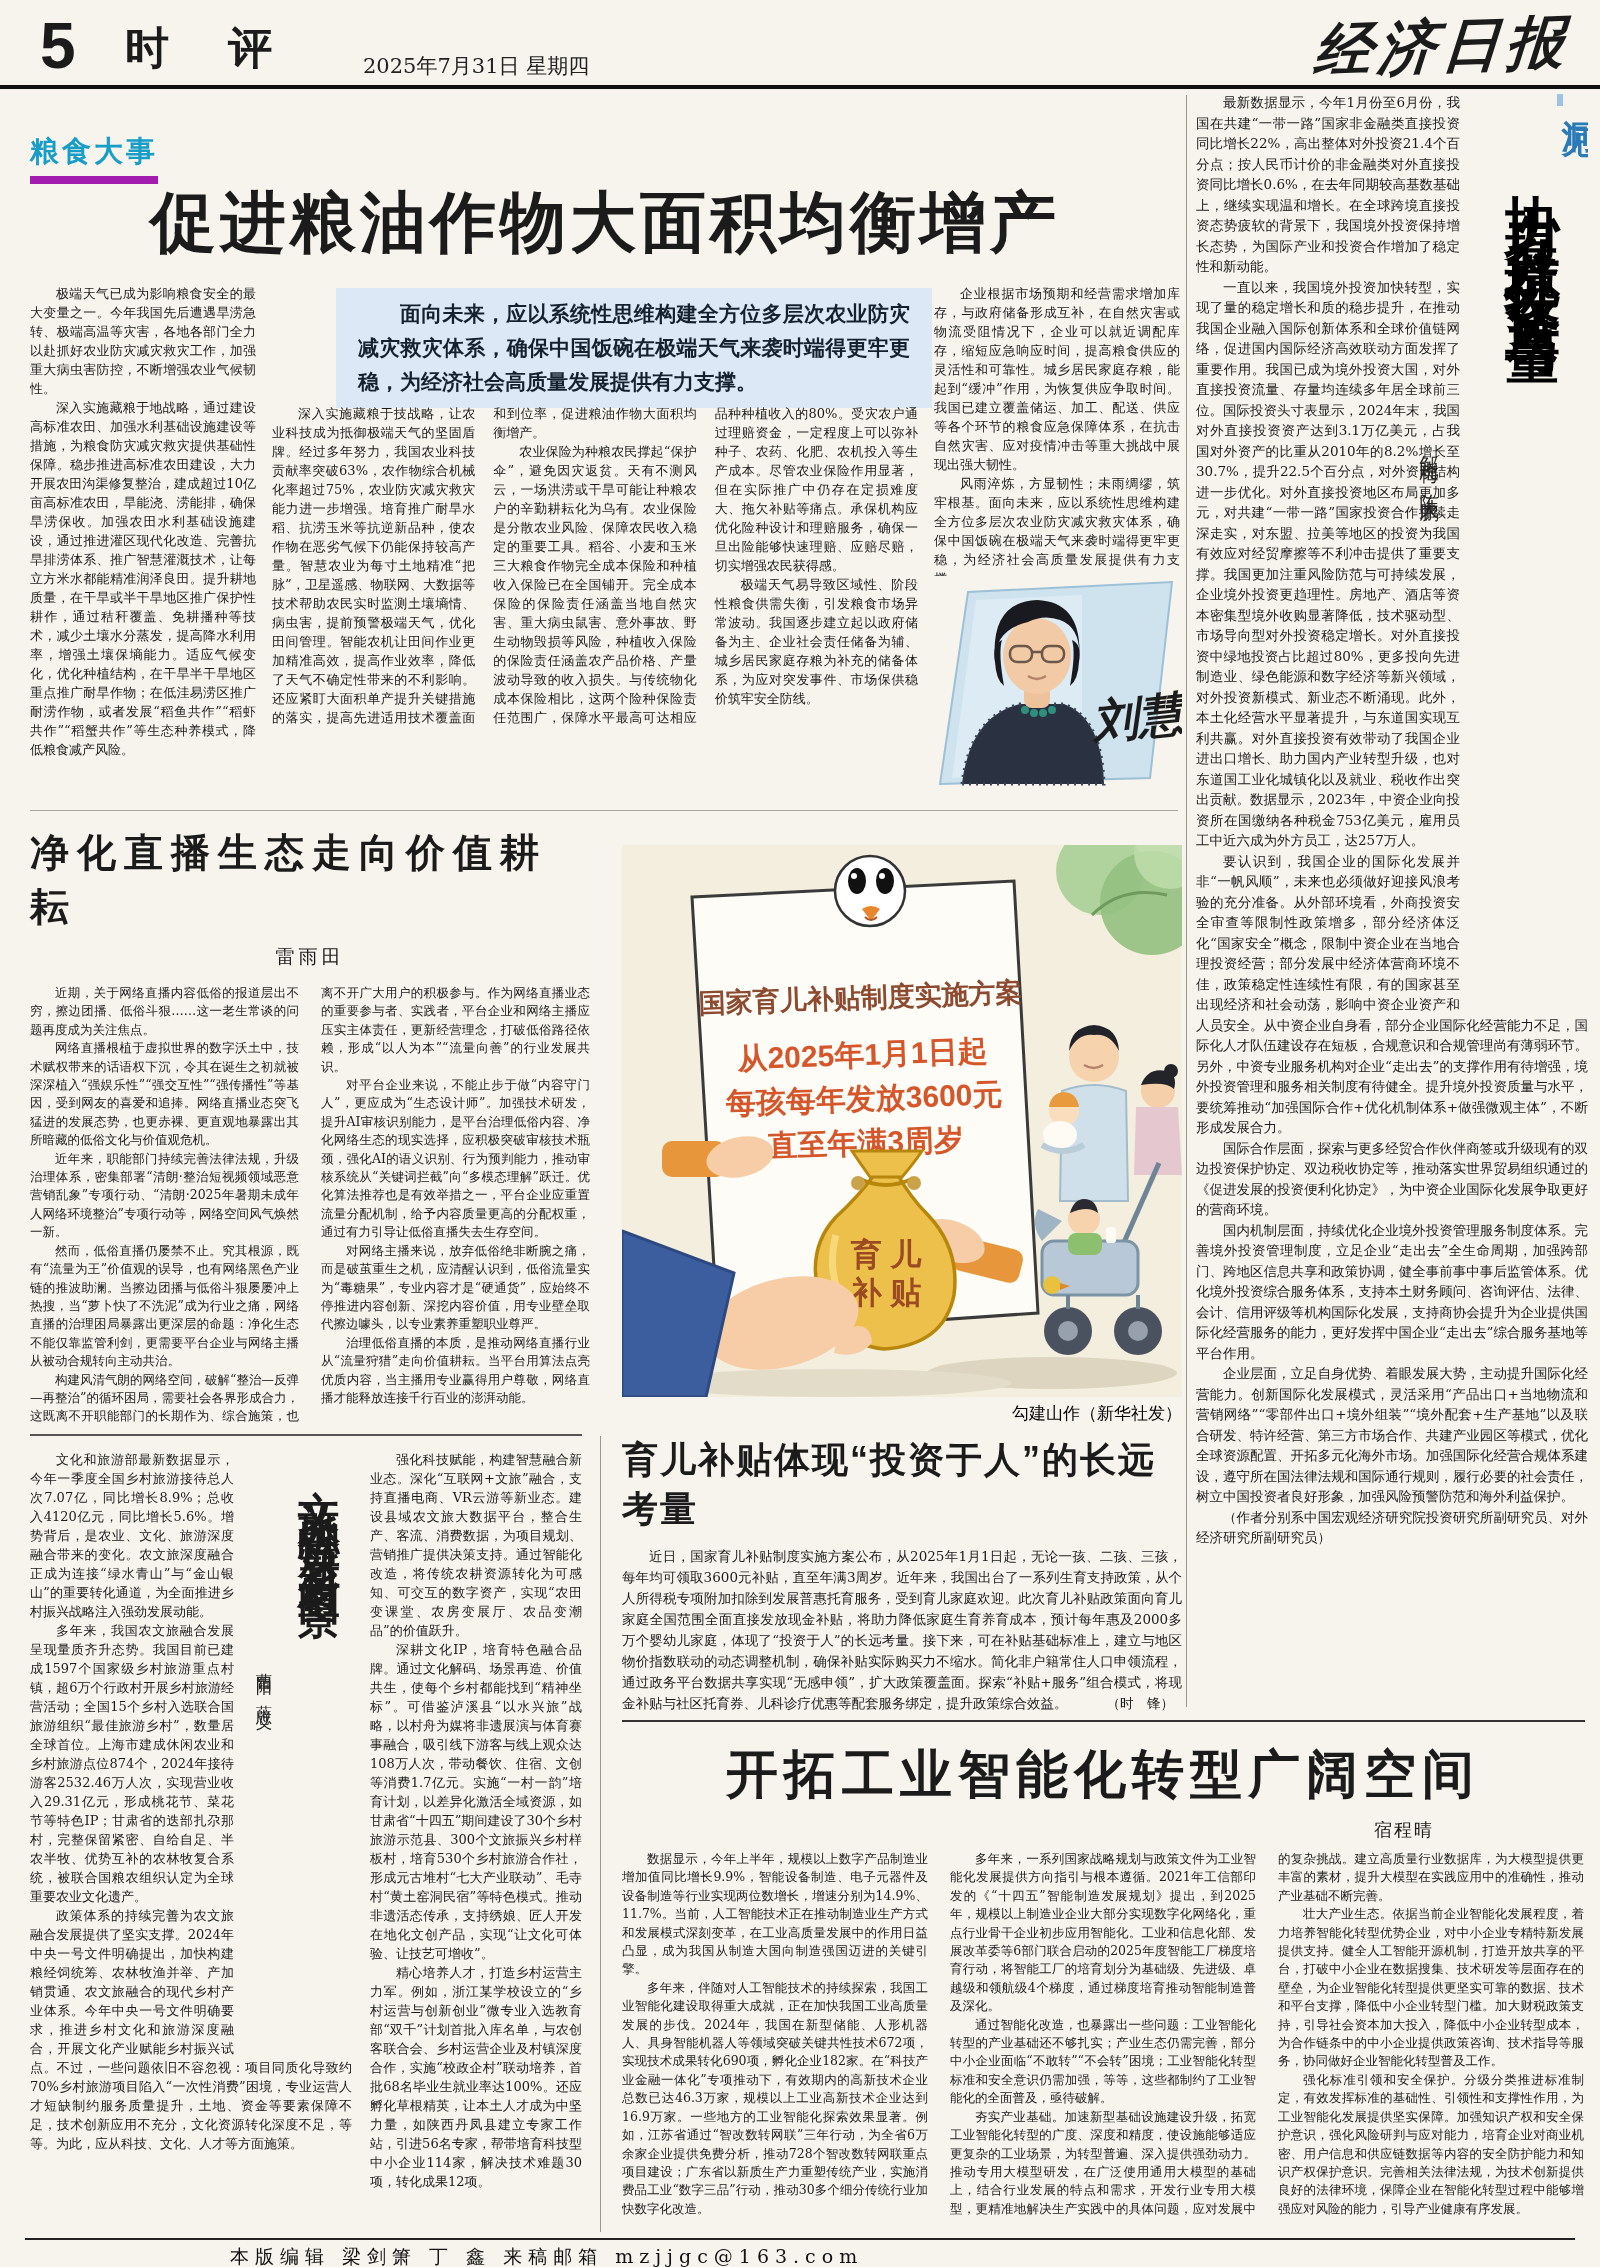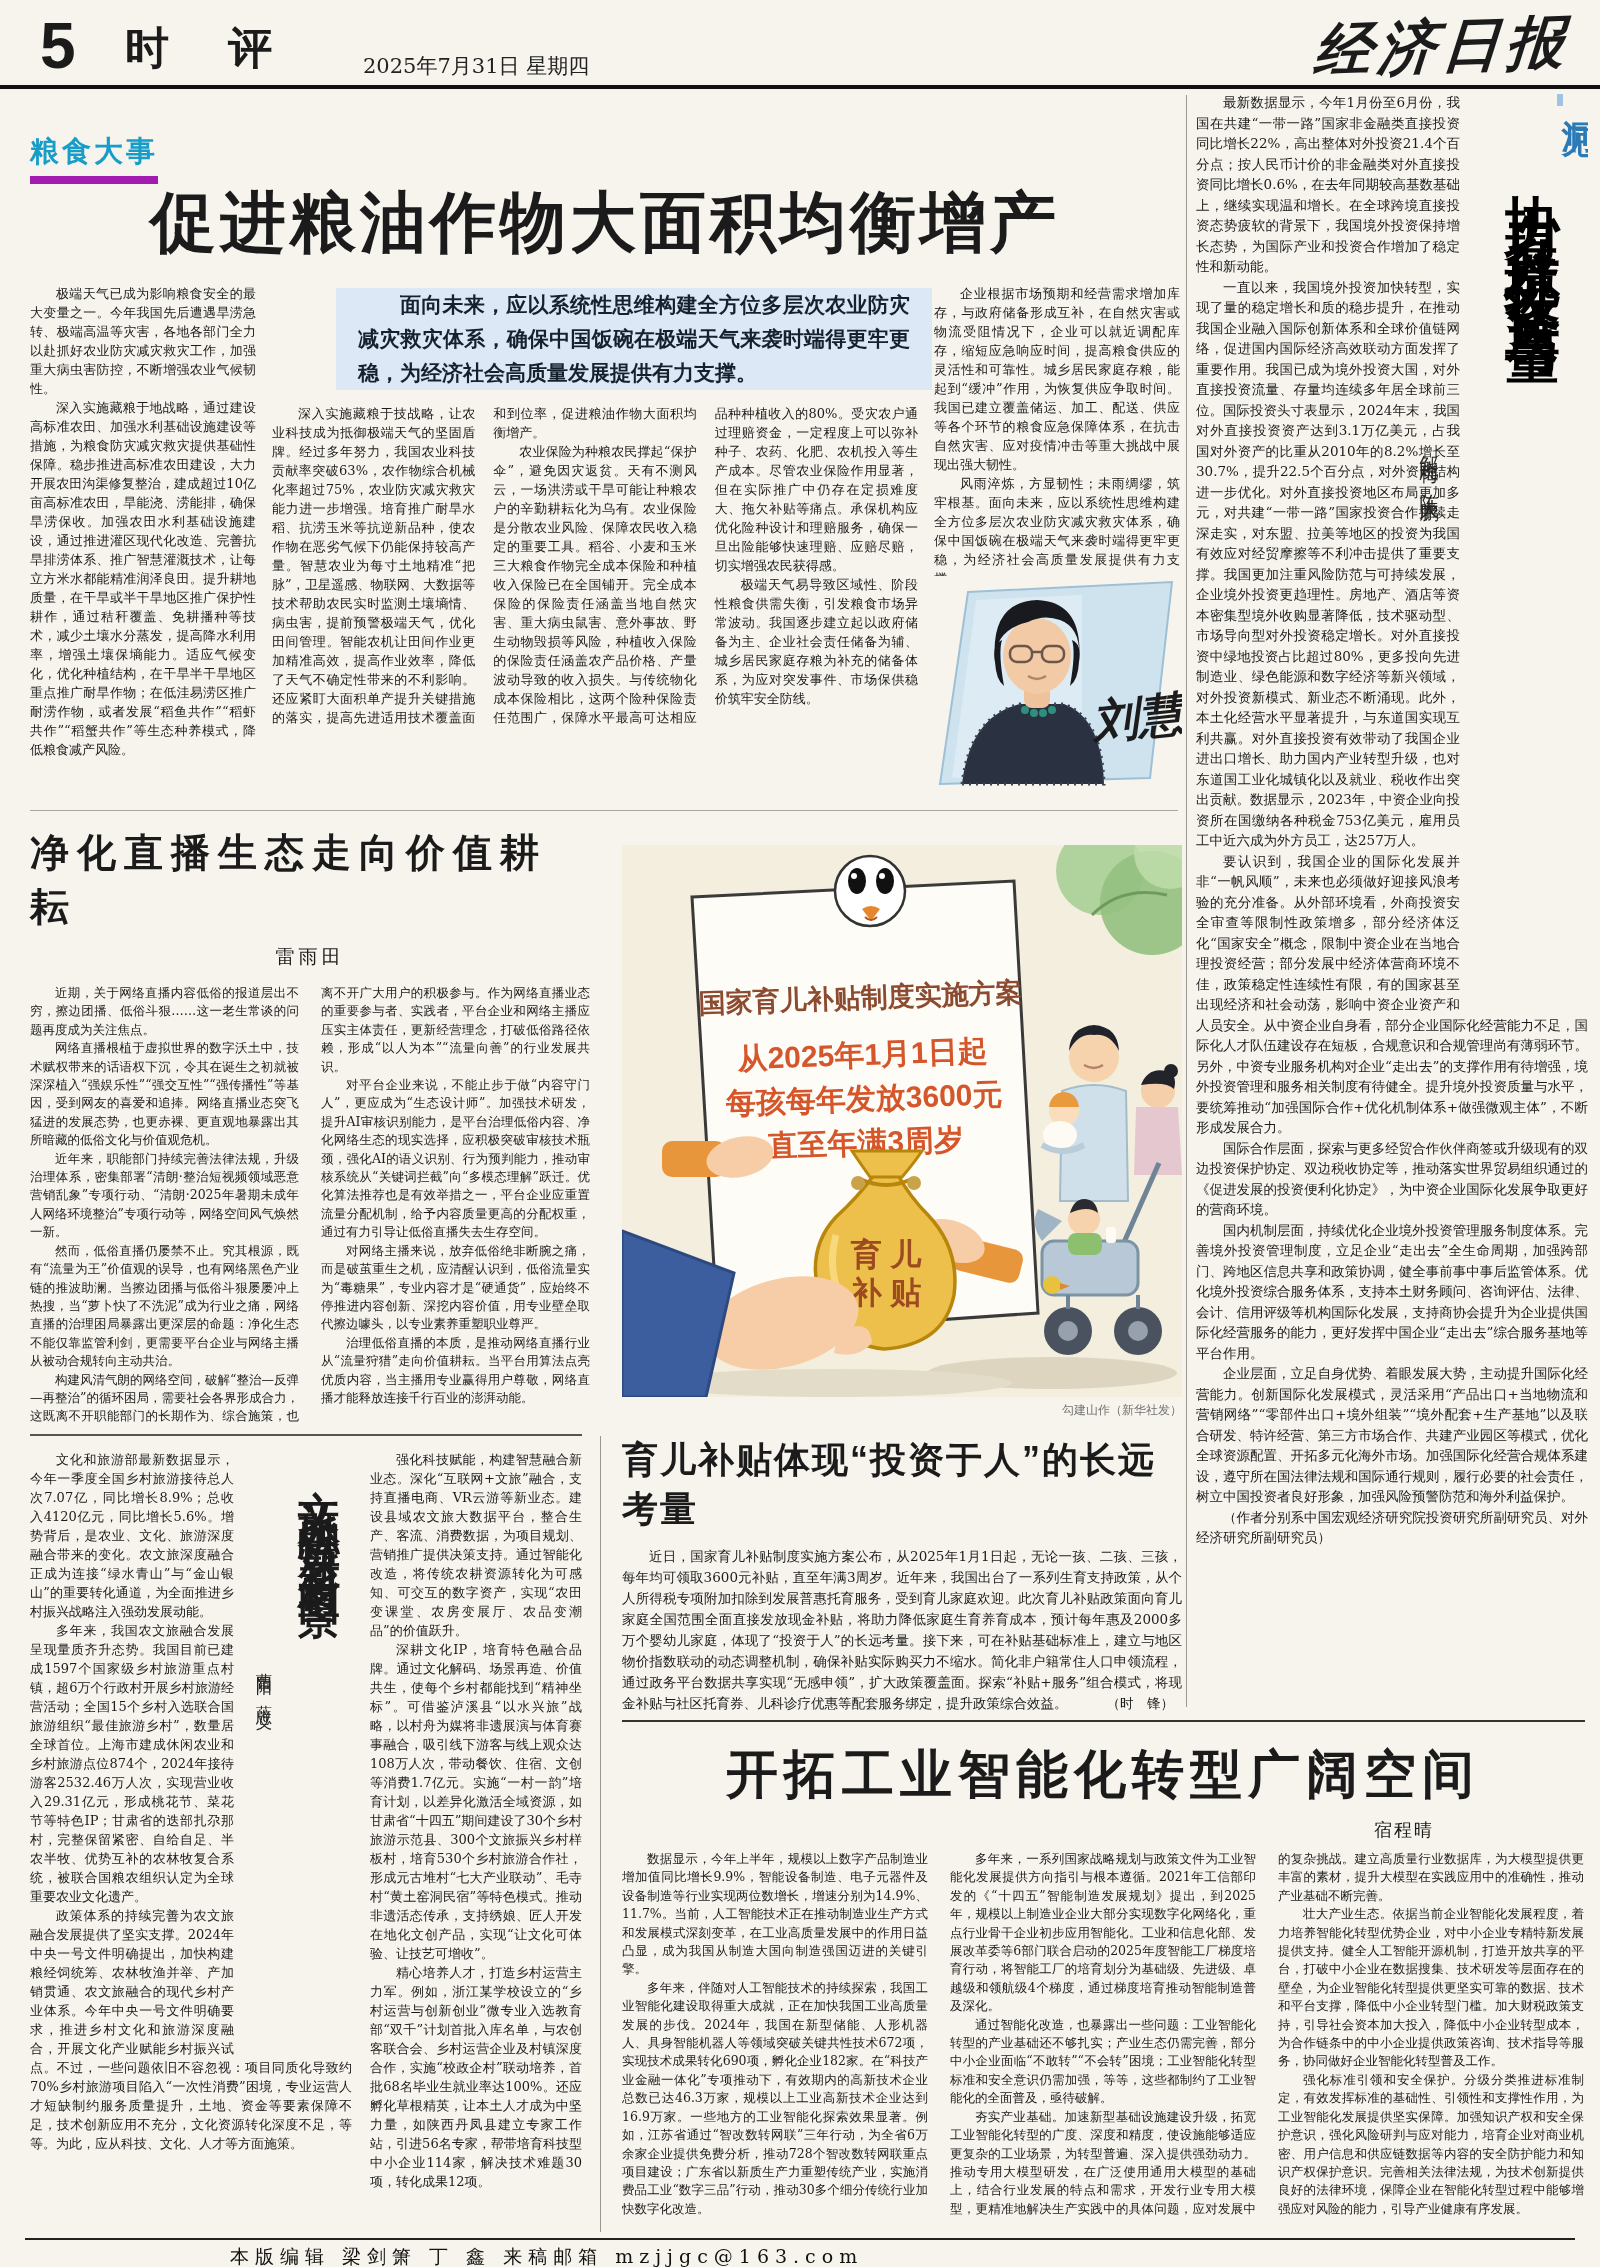--- a/index.html
+++ b/index.html
@@ -16,21 +16,21 @@
   .hdr-rule{position:absolute;left:0;top:85px;width:1600px;height:4px;background:#111;}
   
   .vrule{position:absolute;width:1px;background:#9a978e;}
   .hrule{position:absolute;height:1px;background:#a9a69c;}
   .hrule-dark{position:absolute;height:2px;background:#333;}
   
   .tag{font-family:"Liberation Sans","DejaVu Sans",sans-serif;font-weight:900;font-size:29px;color:#189dc8;
        border-bottom:8px solid #a21caf;padding-bottom:4px;display:inline-block;letter-spacing:3px;}
   .grain-headline{font-family:"Liberation Sans","DejaVu Sans",sans-serif;font-weight:900;font-size:66px;
        letter-spacing:4px;text-align:center;width:1150px;}
-  .intro-box{background:#dce8f5;padding:0 22px;font-size:21px;line-height:1.62;font-weight:600;color:#15222e;}
+  .intro-box{background:#dce8f5;padding:9px 22px;font-size:21px;line-height:1.62;font-weight:600;color:#15222e;}
   .gbody{font-size:13px;line-height:19px;overflow:hidden;}
   .gmid{column-count:3;column-gap:18px;}
   
   .photo-wrap{position:absolute;left:932px;top:578px;width:250px;height:212px;}
   
   .sidebar{position:absolute;left:1196px;top:92px;width:392px;height:1612px;font-size:13.5px;line-height:20.5px;overflow:hidden;}
   .ins-float{float:right;width:128px;height:918px;position:relative;}
   .ins-tag{position:absolute;top:2px;right:0;writing-mode:vertical-rl;font-family:"Liberation Sans","DejaVu Sans",sans-serif;
        font-weight:900;font-size:33px;color:#2b7ab8;border-left:6px solid #9fc3e2;padding-left:5px;letter-spacing:6px;}
   .ins-headline{position:absolute;top:58px;right:28px;writing-mode:vertical-rl;
@@ -38,21 +38,21 @@
   .ins-authors{position:absolute;right:148px;top:348px;writing-mode:vertical-rl;font-size:19px;letter-spacing:5px;color:#222;}
   .ins-note{text-indent:2em;}
   
   .bc-headline{font-family:"Liberation Sans","DejaVu Sans",sans-serif;font-weight:900;font-size:39px;letter-spacing:8px;}
   .byline{text-align:center;font-size:19px;margin-top:10px;letter-spacing:4px;}
   .bc-body{column-count:2;column-gap:22px;font-size:12.5px;line-height:18.4px;height:470px;overflow:hidden;margin-top:14px;}
   
   .cc-headline{font-family:"Liberation Sans","DejaVu Sans",sans-serif;font-weight:900;font-size:36px;letter-spacing:2px;}
   .cc-body{font-size:13.5px;line-height:21px;margin-top:12px;}
   .cc-sign{text-align:right;font-size:13.5px;margin-top:-21px;padding-right:8px;}
-  .cartoon-credit{text-align:right;font-size:12px;color:#737373;}
+  .cartoon-credit{text-align:right;font-size:17px;color:#000000;}
   
   .tour{border-top:2px solid #555;padding-top:14px;font-size:13px;line-height:19px;}
   .tour-left{float:left;width:322px;overflow:hidden;}
   .tour-right{float:right;width:212px;overflow:hidden;height:772px;}
   .tour-hblock{float:right;width:118px;height:598px;position:relative;}
   .tour-headline{position:absolute;top:6px;right:12px;writing-mode:vertical-rl;font-family:"Liberation Sans","DejaVu Sans",sans-serif;
        font-weight:900;font-size:42px;line-height:1;letter-spacing:12px;}
   .tour-authors{position:absolute;top:210px;right:78px;writing-mode:vertical-rl;font-size:16px;letter-spacing:4px;color:#222;}
   
   .ind-headline{font-family:"Liberation Sans","DejaVu Sans",sans-serif;font-weight:900;font-size:52px;letter-spacing:6px;text-align:center;}

